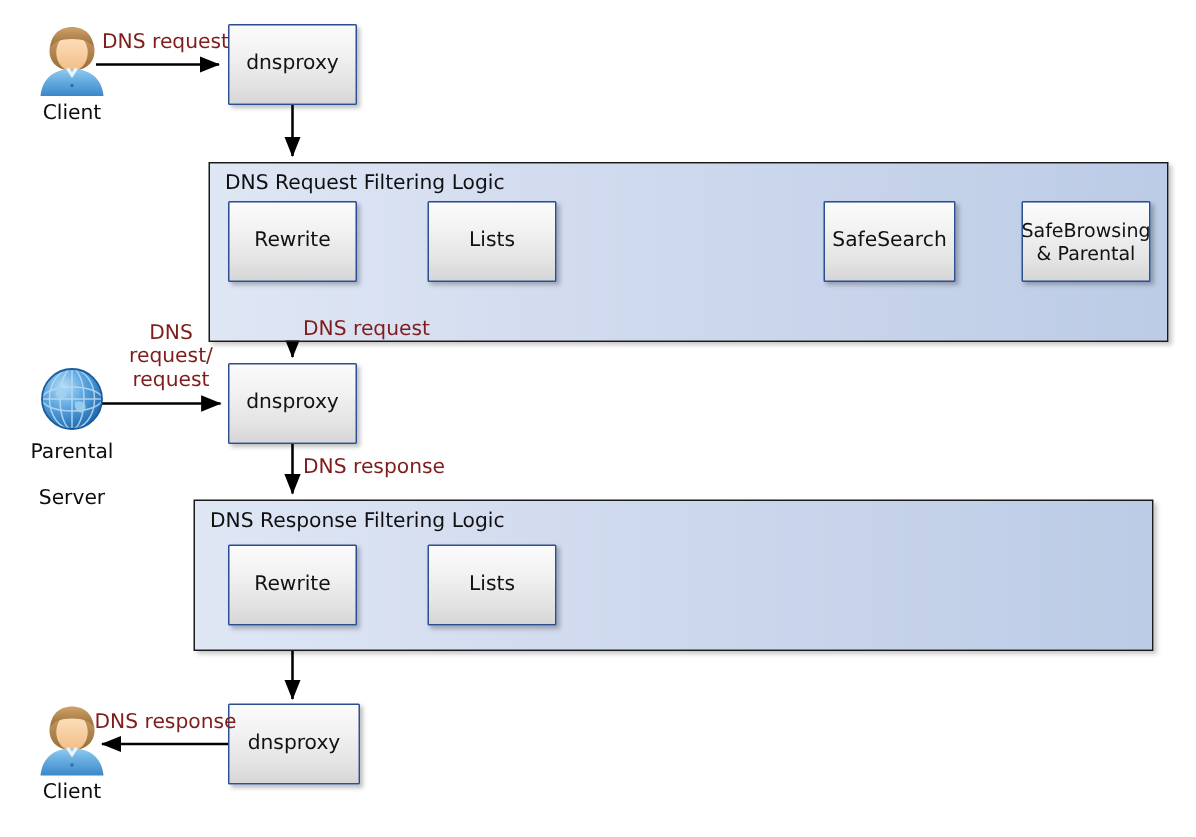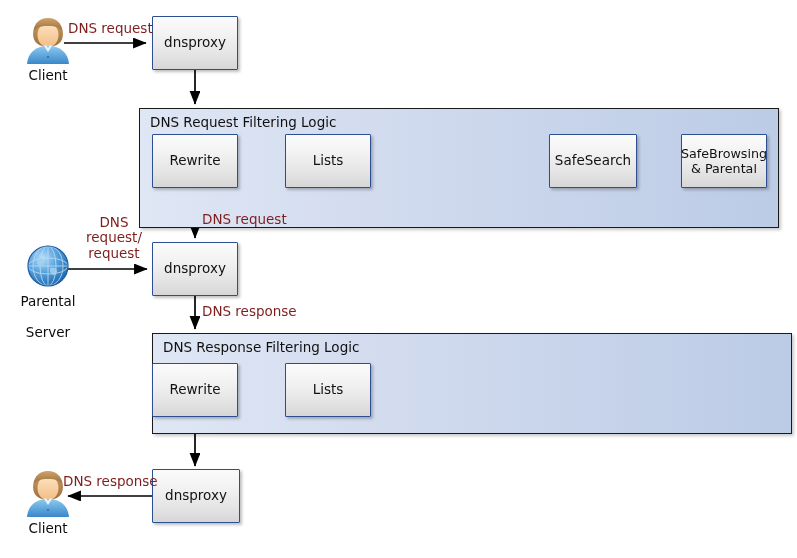--- a/index.html
+++ b/index.html
@@ -208,21 +208,21 @@
   </div>
 
   <div class="edge-label multi" style="left:78px; top:215px; width:72px;">
     <span>DNS</span><br>
     <span>request/</span><br>
     <span>request</span>
   </div>
 
   <div class="edge-label" style="left:202px; top:304px;">DNS response</div>
 
-  <div class="panel" style="left:152px; top:333px; width:640px; height:101px;">
+  <div class="panel" style="left:129px; top:333px; width:640px; height:101px;">
     <div class="panel-title">DNS Response Filtering Logic</div>
   </div>
 
   <div class="node" style="left:152px; top:363px; width:86px; height:54px;">
     <span>Rewrite</span>
   </div>
   <div class="node" style="left:285px; top:363px; width:86px; height:54px;">
     <span>Lists</span>
   </div>
 

